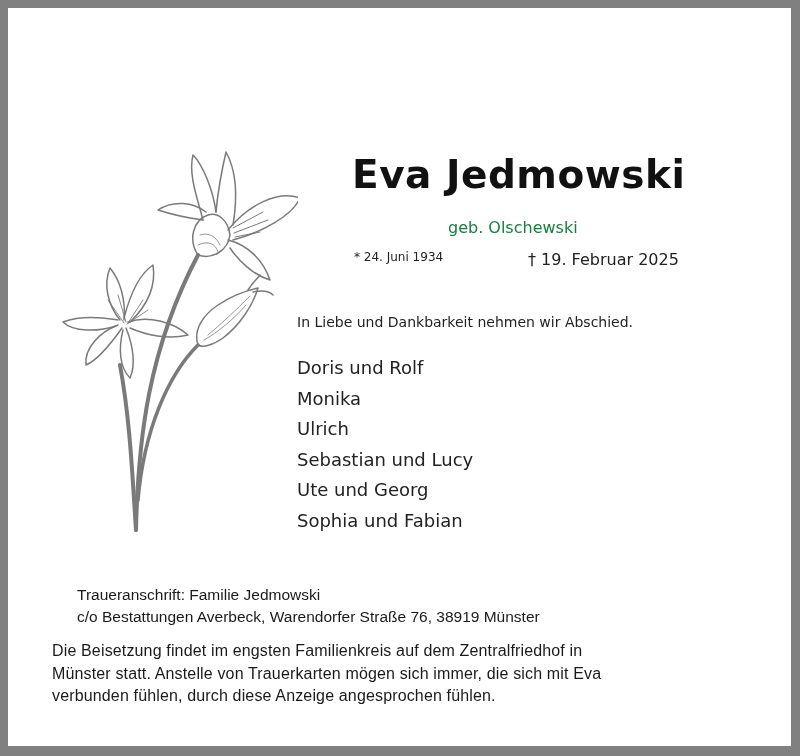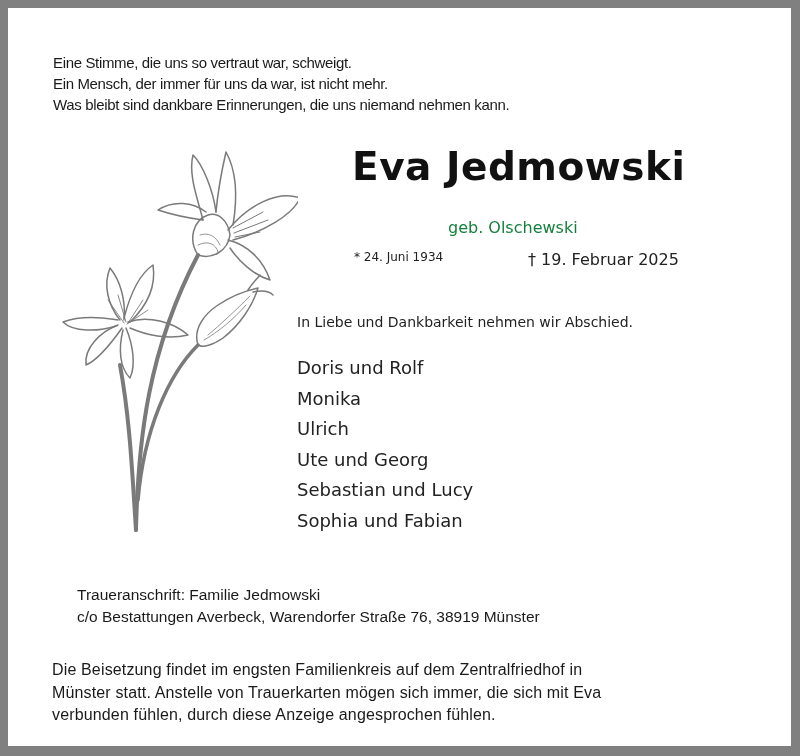--- a/index.html
+++ b/index.html
@@ -19,21 +19,21 @@
     }
     .abs { position: absolute; white-space: nowrap; }
     .verse {
       left: 45px; top: 44px;
       font-size: 15px; line-height: 21px;
       letter-spacing: -0.35px;
       font-family: "Liberation Sans", sans-serif;
     }
     .verse div { height: 21px; }
     .name {
-      left: 344px; top: 136px;
+      left: 344px; top: 144px;
       font-size: 39px; font-weight: bold;
       letter-spacing: 0.5px;
       color: #111;
     }
     .maiden {
       left: 440px; top: 210px;
       font-size: 16px;
       color: #15803d;
     }
     .born {
@@ -62,39 +62,33 @@
     }
     .address div { height: 22px; margin-left: 25px; }
     .notice {
       left: 44px; top: 632px;
       width: 700px;
       white-space: normal;
       font-size: 16px; line-height: 22.5px;
       font-family: "Liberation Sans", sans-serif;
       color: #1a1a1a;
       letter-spacing: 0.15px;
-      margin-top: 19px;
     }
     .notice div { height: 22.5px; white-space: nowrap; }
     .lily {
       position: absolute;
       left: 40px; top: 132px;
       width: 250px; height: 400px;
     }
   </style>
 </head>
 <body>
 
 <div class="card">
 
-  <div class="abs verse">
-    <div>Eine Stimme, die uns so vertraut war, schweigt.</div>
-    <div>Ein Mensch, der immer für uns da war, ist nicht mehr.</div>
-    <div>Was bleibt sind dankbare Erinnerungen, die uns niemand nehmen kann.</div>
-  </div>
 
   <svg class="lily" viewBox="0 0 250 400" fill="none" stroke="#7a7a7a" stroke-linecap="round" stroke-linejoin="round">
 
     <path d="M88 390 C84 330 82 280 72 225" stroke-width="4"></path>
     <path d="M88 390 C90 300 100 210 150 115" stroke-width="4"></path>
     <path d="M90 360 C96 290 120 235 150 205" stroke-width="3.5"></path>
 
     <path d="M150 115 C140 100 145 80 160 75 C170 72 180 80 182 95 C180 110 165 120 150 115 Z" stroke-width="1.5"></path>
     <path d="M155 80 C150 60 140 35 145 15 C155 25 165 50 168 72" stroke-width="1.5"></path>
     <path d="M168 72 C170 50 175 25 178 12 C188 30 190 55 185 85" stroke-width="1.5"></path>
@@ -121,22 +115,22 @@
   <div class="abs maiden">geb. Olschewski</div>
   <div class="abs born">* 24. Juni 1934</div>
   <div class="abs died">† 19. Februar 2025</div>
 
   <div class="abs farewell">In Liebe und Dankbarkeit nehmen wir Abschied.</div>
 
   <div class="abs mourners">
     <div>Doris und Rolf</div>
     <div>Monika</div>
     <div>Ulrich</div>
+    <div>Sebastian und Lucy</div>
     <div>Ute und Georg</div>
-    <div>Sebastian und Lucy</div>
     <div>Sophia und Fabian</div>
   </div>
 
   <div class="abs address">
     <div>Traueranschrift: Familie Jedmowski</div>
     <div>c/o Bestattungen Averbeck, Warendorfer Straße 76, 38919 Münster</div>
   </div>
 
   <div class="abs notice">
     <div>Die Beisetzung findet im engsten Familienkreis auf dem Zentralfriedhof in</div>

